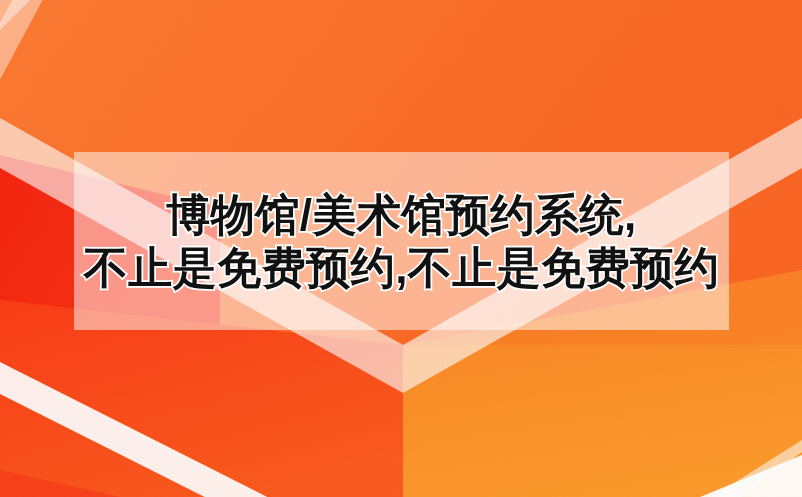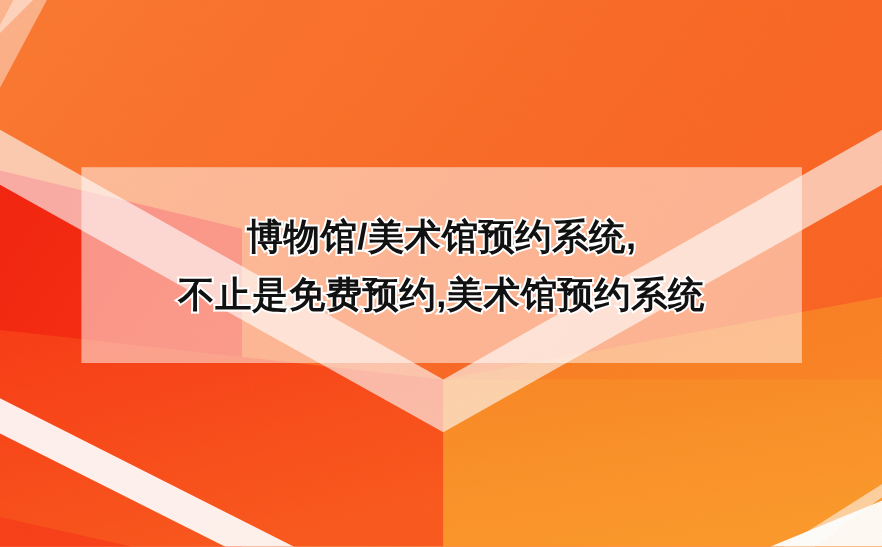--- a/index.html
+++ b/index.html
@@ -45,21 +45,21 @@
     height: 178px;
     background: rgba(255, 255, 255, .50);
     display: flex;
     flex-direction: column;
     align-items: center;
     justify-content: center;
     box-sizing: border-box;
   }
   .headline {
     margin: 0;
-    font-size: 33px;
+    font-size: 44px;
     line-height: 53px;
     font-weight: bold;
     color: #111111;
     letter-spacing: .5px;
     white-space: nowrap;
     text-align: left;
     -webkit-text-stroke: 3.5px #ffffff;
     paint-order: stroke fill;
     text-shadow:
       0 0 1px #ffffff,
@@ -125,16 +125,16 @@
   <svg class="grain" viewBox="0 0 802 497" preserveAspectRatio="none" xmlns="http://www.w3.org/2000/svg">
     <filter id="noiseF">
       <feTurbulence type="fractalNoise" baseFrequency="0.9" numOctaves="3" stitchTiles="stitch"></feTurbulence>
       <feColorMatrix type="saturate" values="0"></feColorMatrix>
     </filter>
     <rect width="802" height="497" filter="url(#noiseF)" opacity="0.55"></rect>
   </svg>
 
   <div id="text-panel">
     <p class="headline">博物馆/美术馆预约系统,</p>
-    <p class="headline">不止是免费预约,美术馆预约系统</p>
+    <p class="headline">不止是免费预约,不止是免费预约</p>
   </div>
 
 </div>
 
 </body></html>

